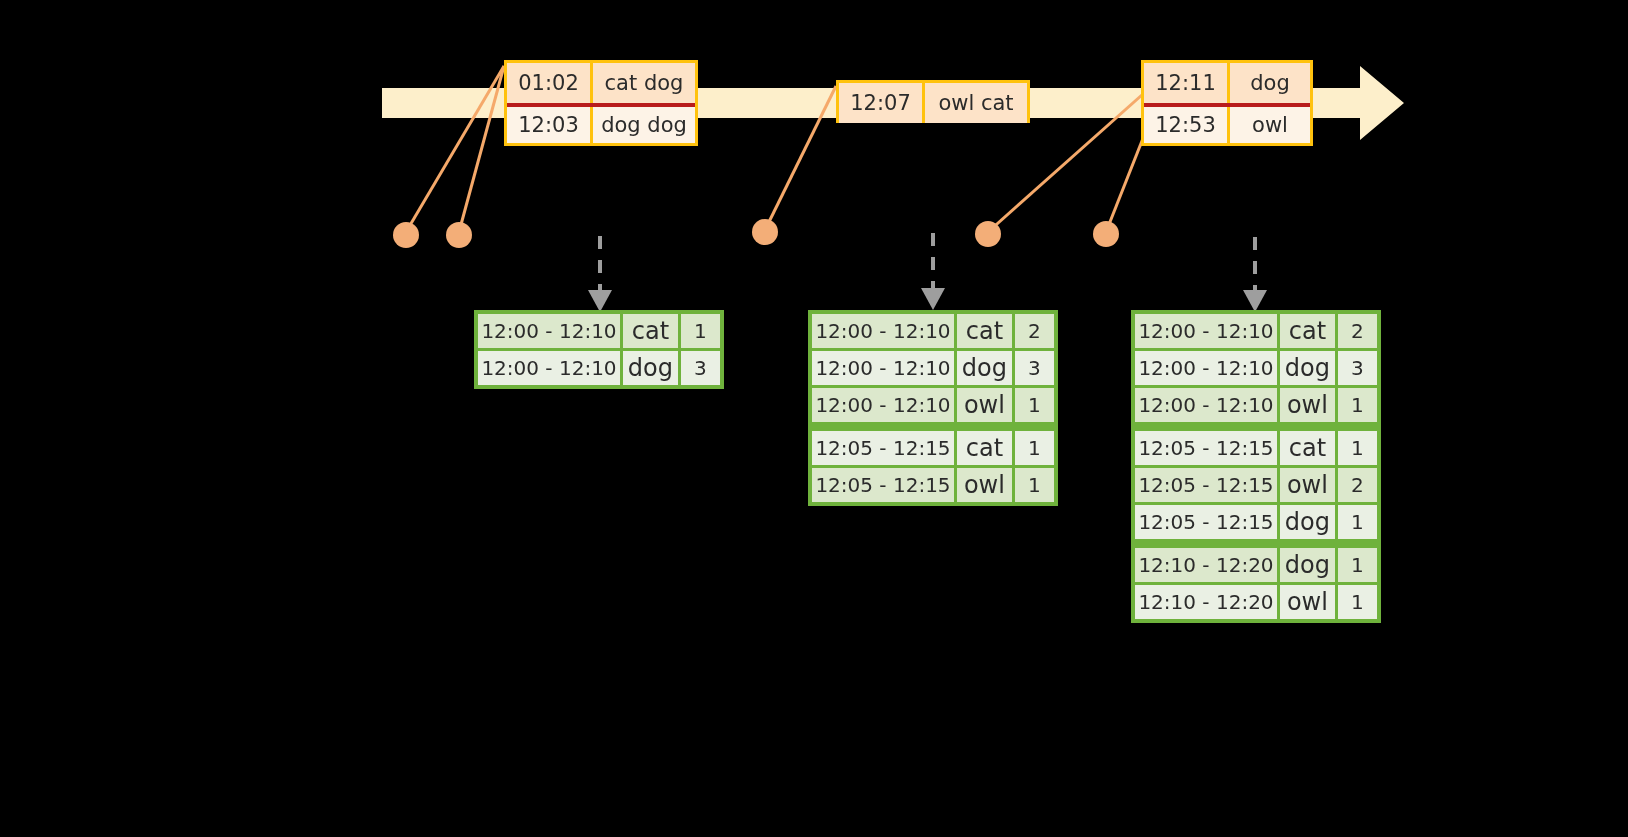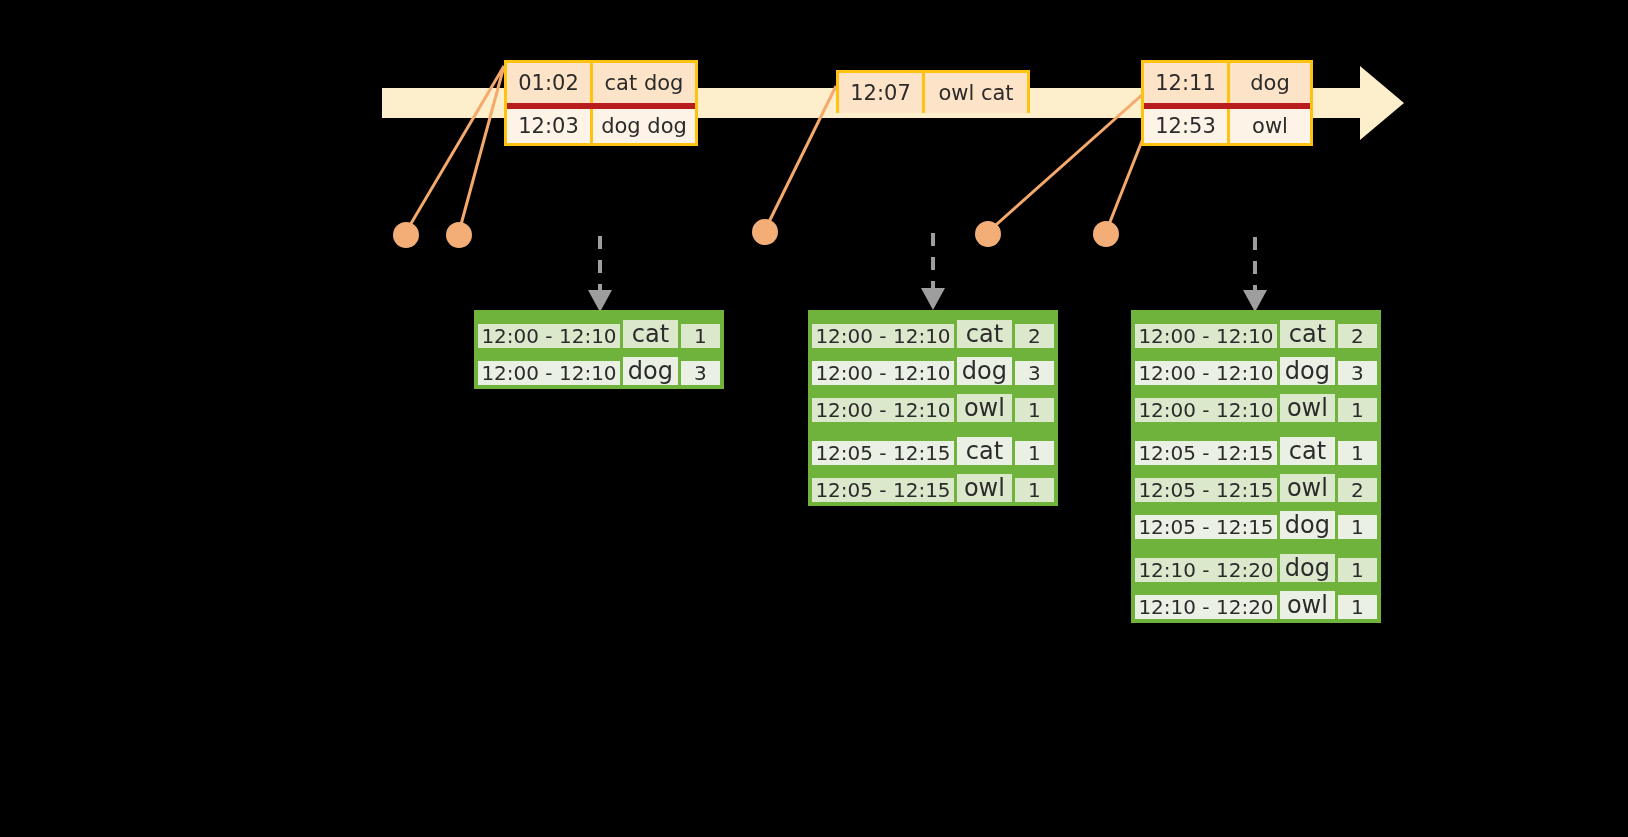--- a/index.html
+++ b/index.html
@@ -7,33 +7,33 @@
        font-family:"DejaVu Sans","Liberation Sans",sans-serif;}
 
   #stage{position:absolute;left:0;top:0;width:1628px;height:837px;}
 
   
   #vector{position:absolute;left:0;top:0;width:1628px;height:837px;pointer-events:none;}
 
   
   .evt-box{position:absolute;border:3px solid #FFC20E;box-sizing:border-box;}
   .evt-row{display:flex;height:40px;box-sizing:border-box;}
-  .evt-row + .evt-row{border-top:6px solid #b91c1c;}
+  .evt-row + .evt-row{border-top:4px solid #b91c1c;}
   .evt-time{width:86px;display:flex;align-items:center;justify-content:center;
             font-size:21px;color:#2b2b2b;box-sizing:border-box;
             border-right:3px solid #FFC20E;}
   .evt-val{flex:1;display:flex;align-items:center;justify-content:center;
            font-size:21px;color:#2b2b2b;box-sizing:border-box;}
   .shade-a .evt-time,.shade-a .evt-val{background:#FDE3C8;}
   .shade-b .evt-time,.shade-b .evt-val{background:#FDF3E7;}
 
   
   .res-table{position:absolute;border:4px solid #6FB23C;box-sizing:border-box;
              background:#6FB23C;display:flex;flex-direction:column;gap:3px;padding:0;}
-  .res-row{display:flex;height:34px;box-sizing:border-box;align-items:flex-end;}
+  .res-row{display:flex;height:34px;box-sizing:border-box;}
   .res-sep{height:3px;background:#6FB23C;}
   .res-win{display:flex;align-items:center;justify-content:center;font-size:20px;
            color:#2b2b2b;box-sizing:border-box;margin-right:3px;}
   .res-key{width:56px;display:flex;align-items:center;justify-content:center;
            font-size:24px;color:#2b2b2b;box-sizing:border-box;margin-right:3px;}
   .res-cnt{width:40px;display:flex;align-items:center;justify-content:center;
            font-size:20px;color:#2b2b2b;box-sizing:border-box;}
   .tone-a .res-win,.tone-a .res-key,.tone-a .res-cnt{background:#DCE8CC;}
   .tone-b .res-win,.tone-b .res-key,.tone-b .res-cnt{background:#EAF0E4;}
 </style>
@@ -78,21 +78,21 @@
     <div class="evt-row shade-a">
       <div class="evt-time">01:02</div>
       <div class="evt-val">cat dog</div>
     </div>
     <div class="evt-row shade-b">
       <div class="evt-time">12:03</div>
       <div class="evt-val">dog dog</div>
     </div>
   </div>
 
-  <div class="evt-box" style="left:836px;top:70px;width:194px;height:43px;">
+  <div class="evt-box" style="left:836px;top:80px;width:194px;height:43px;">
     <div class="evt-row shade-a">
       <div class="evt-time">12:07</div>
       <div class="evt-val">owl cat</div>
     </div>
   </div>
 
   <div class="evt-box" style="left:1141px;top:60px;width:172px;height:86px;">
     <div class="evt-row shade-a">
       <div class="evt-time">12:11</div>
       <div class="evt-val">dog</div>

